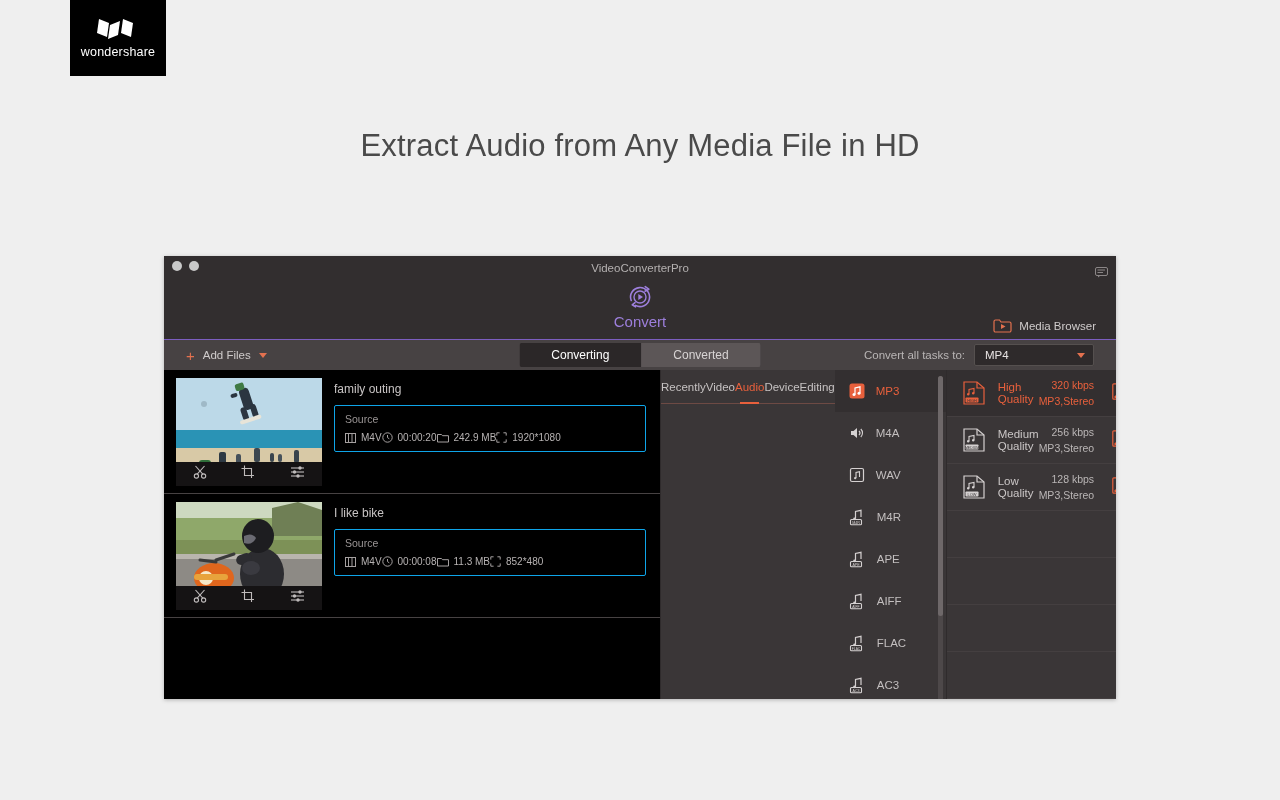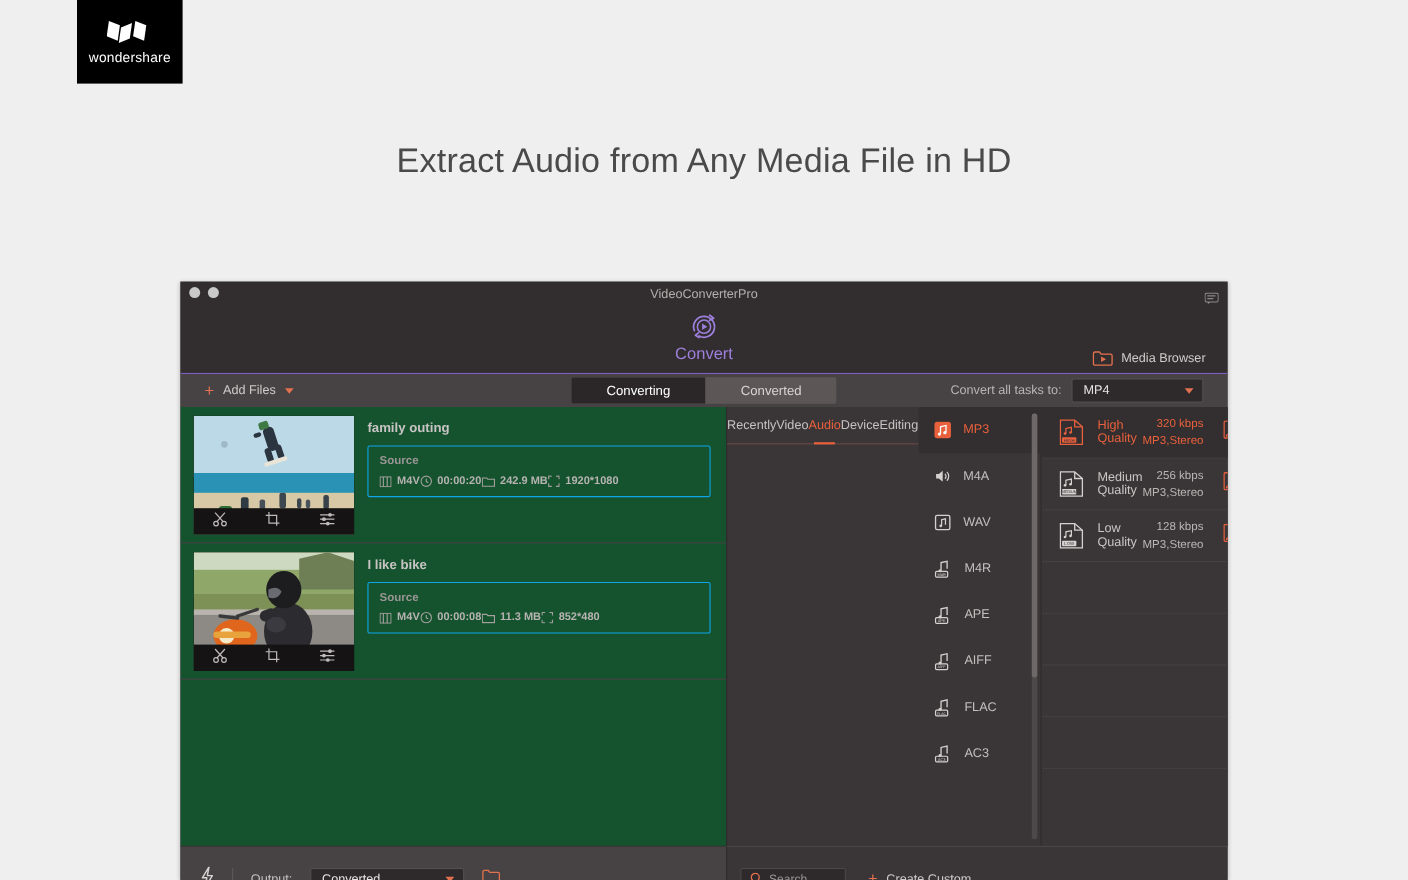--- a/index.html
+++ b/index.html
@@ -27,21 +27,21 @@
   .headline {
     position: absolute; left: 0; top: 128px; width: 1280px;
     text-align: center;
     font-size: 31px; font-weight: 400; color: #4a4a4a;
     letter-spacing: .2px;
   }
 
   
   .app-window {
     position: absolute; left: 164px; top: 256px;
-    width: 952px; height: 544px;
+    width: 952px; height: 443px;
     background: #3a3637;
     overflow: hidden;
     box-shadow: 0 1px 4px rgba(0,0,0,.25);
   }
 
   
   .titlebar {
     position: relative; height: 84px;
     background: #322e2f;
     border-bottom: 1px solid #7c5ec0;
@@ -108,21 +108,21 @@
     background: #2e2a2b; border: 1px solid #55504f; border-radius: 2px;
     display: flex; align-items: center; cursor: pointer;
   }
   .fmt-select-value { font-size: 11.5px; color: #e8e4e4; margin-left: 10px; }
   .fmt-select .caret-down { position: absolute; right: 8px; }
 
   
   .app-body { position: relative; height: 399px; display: flex; }
 
   
-  .file-list { width: 496px; background: #14532d; position: relative; font-weight: bold; }
+  .file-list { width: 496px; background: #000000; position: relative; }
   .file-row {
     display: flex; padding: 8px 0 8px 12px;
     border-bottom: 1px solid #474243;
     height: 124px;
   }
   .thumb {
     position: relative; width: 146px; height: 108px;
     background: #1d1b1b; overflow: hidden; flex: none;
   }
   .thumb-art { position: absolute; inset: 0; }

